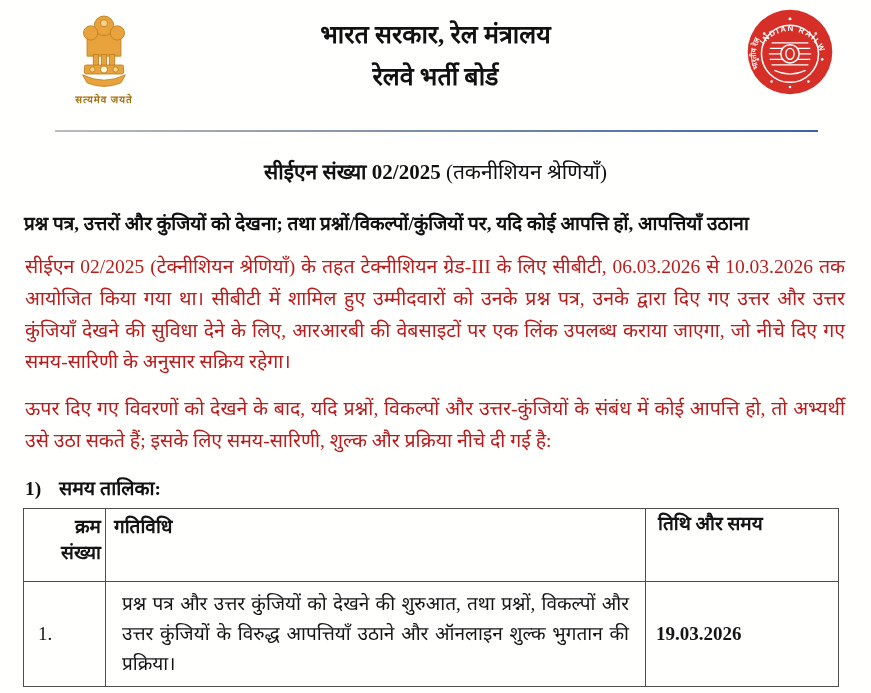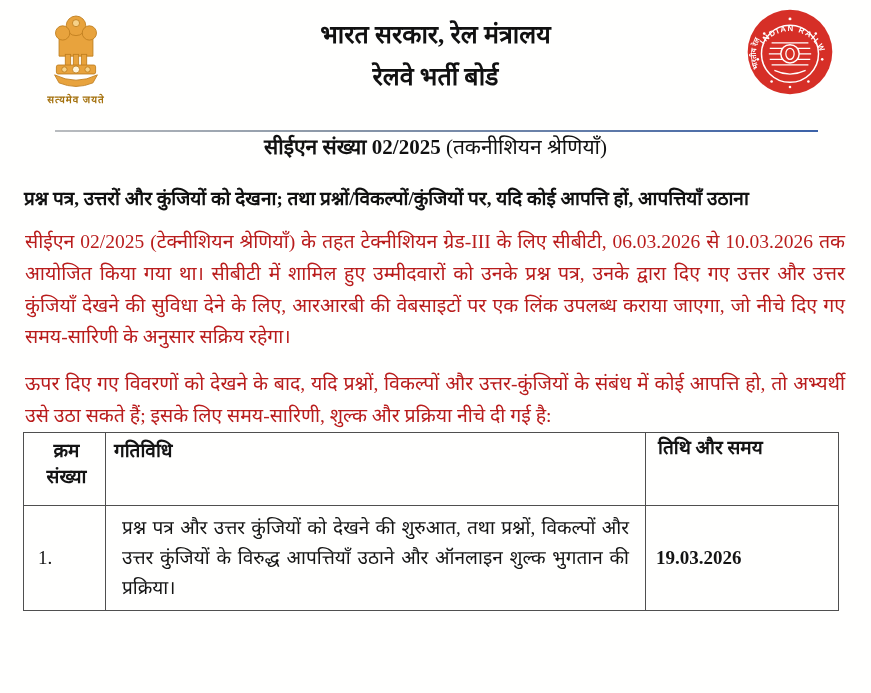--- a/index.html
+++ b/index.html
@@ -7,51 +7,51 @@
     width:871px;height:693px;
     background:#ffffff;
     font-family:"Liberation Serif","DejaVu Sans",sans-serif;
     color:#1b1b1b;
     overflow:hidden;
   }
   .page{position:relative;width:871px;height:693px;background:#fffffe;}
 
   
   .doc-header{position:relative;height:120px;}
-  .emblem{position:absolute;left:40px;top:8px;width:72px;text-align:center;}
+  .emblem{position:absolute;left:68px;top:8px;width:72px;text-align:center;}
   .emblem-caption{font-size:10px;font-weight:bold;color:#a5720e;margin-top:-2px;letter-spacing:1px;}
   .org-titles{position:absolute;left:0;right:0;top:22px;text-align:center;}
   .org-line{font-weight:bold;font-size:25px;line-height:1.0;color:#111;}
   .org-line + .org-line{margin-top:17px;}
   .rail-logo{position:absolute;left:744px;top:6px;width:92px;height:92px;}
 
   
   .rule{margin:10px 53px 0 55px;height:2px;
     background:linear-gradient(to right,#b9bcbf 0%,#8d99a8 35%,#3c62a8 100%);}
 
   
-  .h1{text-align:center;font-size:21px;color:#111;}
+  .h1{margin-top:25px;text-align:center;font-size:21px;color:#111;}
   .h1 .bold{font-weight:bold;}
   .h1 .reg{font-weight:normal;}
   .h2{margin-top:29px;text-align:center;font-size:20px;font-weight:bold;color:#111;}
   .h3{margin-top:25px;text-align:left;font-size:19px;font-weight:bold;color:#111;padding:0 24px;}
 
   
   .para{margin:15px 26px 0 25px;font-size:19.5px;line-height:1.63;text-align:justify;color:#b91c1c;}
   .para.second{}
 
   
   .list-head{margin:17px 0 7px 25px;font-size:19.5px;font-weight:bold;color:#111;}
   .list-head .num{display:inline-block;width:34px;}
 
   
   table.schedule{margin-left:23px;width:815px;border-collapse:collapse;table-layout:fixed;}
   table.schedule th,table.schedule td{border:1.5px solid #4f4f4f;font-size:19px;color:#141414;}
   col.c1{width:82px;} col.c2{width:540px;} col.c3{width:193px;}
-  th.sn{font-weight:bold;text-align:center;padding:4px 4px 16px 8px;vertical-align:top;}
+  th.sn{font-weight:bold;text-align:right;padding:4px 4px 16px 8px;vertical-align:top;}
   th.act{font-weight:bold;text-align:left;padding:4px 8px 16px 8px;vertical-align:top;}
   th.dt{font-weight:bold;text-align:justify;padding:4px 14px 2px 12px;vertical-align:top;line-height:1.2;}
   td.sn{vertical-align:middle;padding:4px 4px 4px 14px;}
   td.act{vertical-align:middle;padding:7px 16px;line-height:1.58;text-align:justify;}
   td.dt{vertical-align:middle;padding:4px 12px 4px 10px;font-weight:bold;line-height:1.7;text-align:justify;}
 </style>
 </head>
 <body>
 
 <div class="page">
@@ -127,20 +127,23 @@
     <span class="reg">(तकनीशियन श्रेणियाँ)</span>
   </div>
 
 
   <div class="h3">प्रश्न पत्र, उत्तरों और कुंजियों को देखना; तथा प्रश्नों/विकल्पों/कुंजियों पर, यदि कोई आपत्ति हों, आपत्तियाँ उठाना</div>
 
   <p class="para">सीईएन 02/2025 (टेक्नीशियन श्रेणियाँ) के तहत टेक्नीशियन ग्रेड-III के लिए सीबीटी, 06.03.2026 से 10.03.2026 तक आयोजित किया गया था। सीबीटी में शामिल हुए उम्मीदवारों को उनके प्रश्न पत्र, उनके द्वारा दिए गए उत्तर और उत्तर कुंजियाँ देखने की सुविधा देने के लिए, आरआरबी की वेबसाइटों पर एक लिंक उपलब्ध कराया जाएगा, जो नीचे दिए गए समय-सारिणी के अनुसार सक्रिय रहेगा।</p>
 
   <p class="para second">ऊपर दिए गए विवरणों को देखने के बाद, यदि प्रश्नों, विकल्पों और उत्तर-कुंजियों के संबंध में कोई आपत्ति हो, तो अभ्यर्थी उसे उठा सकते हैं; इसके लिए समय-सारिणी, शुल्क और प्रक्रिया नीचे दी गई है:</p>
 
+  <div class="list-head">
+    <span class="num">1)</span><span>समय तालिका:</span>
+  </div>
 
   <table class="schedule">
     <colgroup>
         <col class="c1">
         <col class="c2">
         <col class="c3">
       </colgroup>
     <thead>
       <tr>
         <th class="sn">क्रम संख्या</th>

